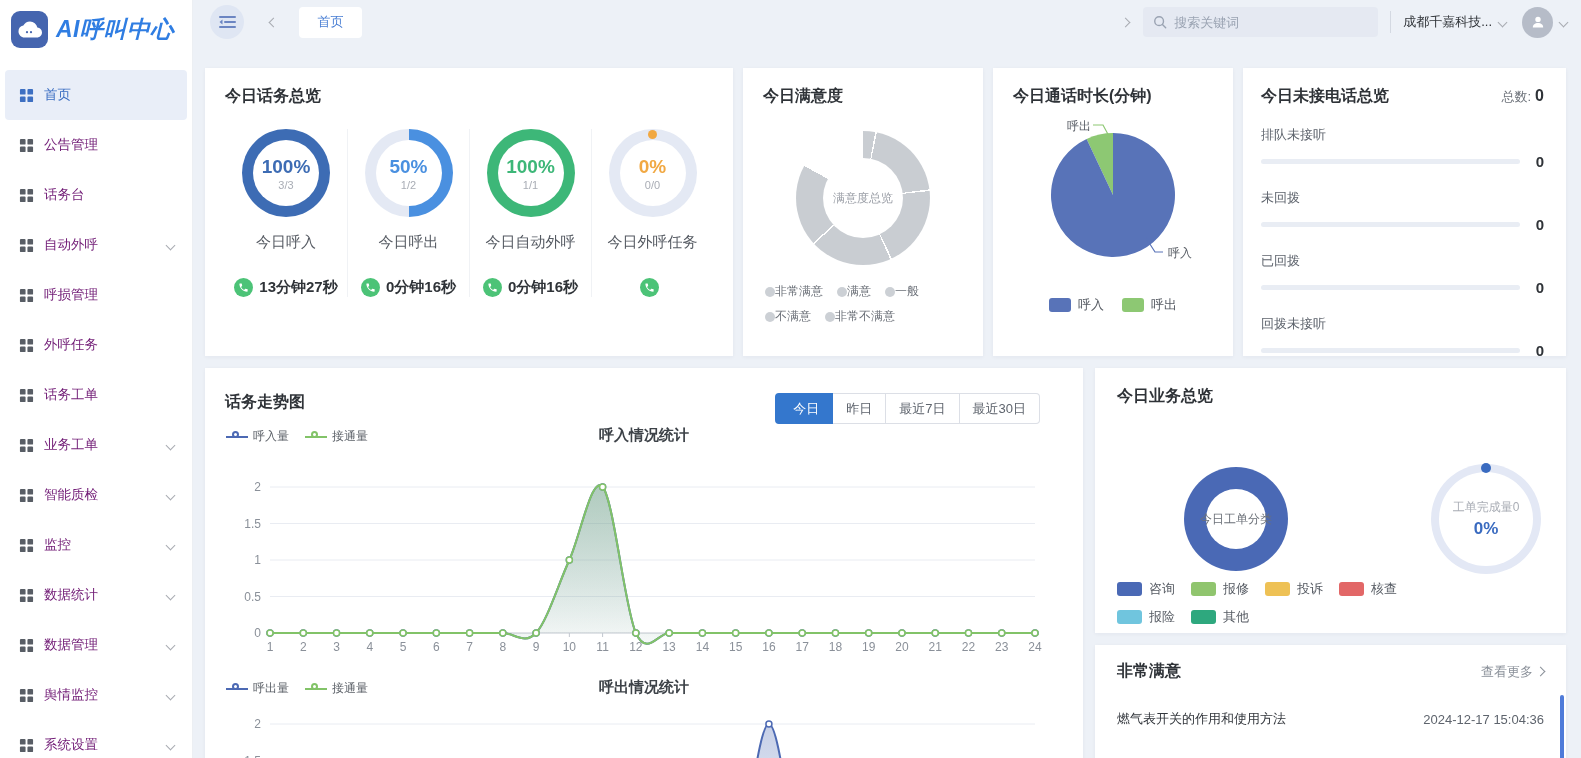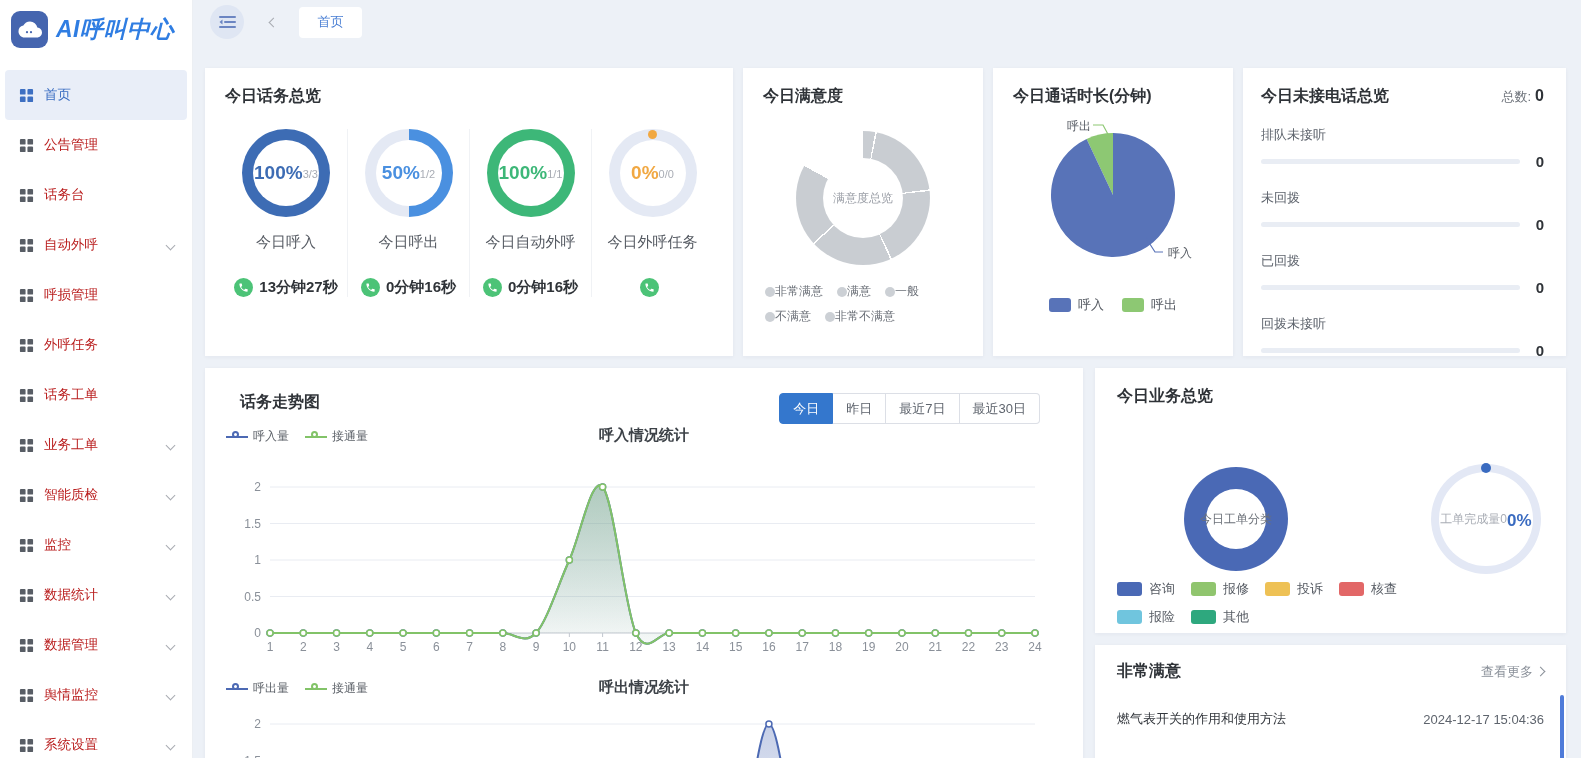--- a/index.html
+++ b/index.html
@@ -7,21 +7,21 @@
   body { font-family:"Liberation Sans","DejaVu Sans",sans-serif; background:#edf1f7; position:relative; color:#333; }
 
   
   .sidebar { position:absolute; left:0; top:0; width:193px; height:758px; background:#fff; border-right:1px solid #eceff3; z-index:5; }
   .logo-row { height:58px; display:flex; align-items:center; padding-left:11px; }
   .logo-box { width:37px; height:37px; background:#4565af; border-radius:9px; display:flex; align-items:center; justify-content:center; }
   .logo-text { margin-left:8px; font-size:23px; font-weight:800; font-style:italic; color:#2f7de2; letter-spacing:0.5px; white-space:nowrap; }
   .menu { margin-top:12px; }
   .side-item { position:relative; height:50px; display:flex; align-items:center; padding-left:19px; cursor:pointer; }
   .side-item .gicon { color:#585d65; display:inline-flex; }
-  .side-item .lbl { margin-left:10px; font-size:13.5px; color:#b91c1c; }
+  .side-item .lbl { margin-left:10px; font-size:13.5px; color:#701a75; }
   .side-item.active { background:#e9eef8; margin:0 5px; padding-left:14px; border-radius:4px; }
   .side-item.active .lbl { color:#3d6fc2; }
   .side-item.active .gicon { color:#3d6fc2; }
   .chev { display:inline-block; width:7px; height:7px; border-right:1.5px solid #a8abb2; border-bottom:1.5px solid #a8abb2; }
   .chev.down { transform:rotate(45deg); }
   .chev.left { transform:rotate(135deg); }
   .chev.right { transform:rotate(-45deg); }
   .side-item .chev { position:absolute; right:18px; top:22px; }
 
   
@@ -44,21 +44,21 @@
   .card-title { font-size:16px; font-weight:700; color:#2f3338; }
 
   #card-overview { left:205px; top:68px; width:528px; height:288px; padding:18px 20px 0 20px; }
   .stats-row { display:flex; margin-top:22px; }
   .stat-col { width:25%; display:flex; flex-direction:column; align-items:center; }
   .stat-col + .stat-col { border-left:1px solid #f0f2f5; }
   .ring { position:relative; border-radius:50%; }
   .ring .hole { position:absolute; background:#fff; border-radius:50%; }
   .donut88 { width:88px; height:88px; }
   .donut88 .hole { inset:11px; }
-  .ring .ctr { position:absolute; inset:0; display:flex; align-items:center; justify-content:center; z-index:2; }
+  .ring .ctr { position:absolute; inset:0; display:flex; flex-direction:column; align-items:center; justify-content:center; z-index:2; }
   .pct { font-size:19px; font-weight:800; }
   .ratio { font-size:11px; color:#a9adb5; margin-top:1px; }
   .stat-label { margin-top:16px; font-size:15px; color:#565b63; }
   .dur-row { margin-top:26px; display:flex; align-items:center; gap:6px; font-size:15px; font-weight:700; color:#2f3338; }
   .phone-badge { width:19px; height:19px; border-radius:50%; background:#4cc377; display:flex; align-items:center; justify-content:center; }
   .orange-dot { position:absolute; left:50%; top:1px; width:9px; height:9px; margin-left:-4.5px; border-radius:50%; z-index:3; }
 
   #card-satisfaction { left:743px; top:68px; width:240px; height:288px; padding:18px 20px 0 20px; }
   .sat-ring { width:134px; height:134px; margin:24px auto 0 auto; }
   .sat-ring .hole { inset:27px; }
@@ -78,24 +78,24 @@
   .missed-head { display:flex; justify-content:space-between; align-items:baseline; }
   .total-wrap { font-size:13px; color:#6b7078; }
   .total-val { font-size:16px; font-weight:800; color:#2f3338; margin-left:4px; }
   .m-row { margin-top:19px; }
   .m-label { font-size:13px; color:#5e646d; }
   .m-bar-row { display:flex; align-items:center; margin-top:9px; gap:10px; }
   .m-bar { flex:1; height:5px; border-radius:3px; background:#e9edf4; }
   .m-val { font-size:15px; font-weight:800; color:#2f3338; width:14px; text-align:right; }
 
   #card-trend { left:205px; top:368px; width:878px; height:620px; padding:0; }
-  .trend-head { position:absolute; left:35px; top:24px; }
+  .trend-head { position:absolute; left:20px; top:24px; }
   .tab-group { position:absolute; right:43px; top:25px; display:flex; cursor:pointer; }
   .tab-btn { height:31px; padding:0 13px; display:flex; align-items:center; font-size:13px; color:#5e646d; background:#fff; border:1px solid #dcdfe6; border-left:none; }
-  .tab-btn:first-child { border-left:1px solid #eab308; border-radius:4px 0 0 4px; }
+  .tab-btn:first-child { border-left:5px solid #eab308; border-radius:4px 0 0 4px; }
   .tab-btn:last-child { border-radius:0 4px 4px 0; }
   .tab-btn.active { background:#3477cd; border-color:#3477cd; color:#fff; }
   .chart-meta { position:absolute; left:21px; width:836px; height:20px; }
   .cm1 { top:60px; } .cm2 { top:312px; }
   .line-legend { position:absolute; left:0; top:0; display:flex; gap:16px; }
   .ll-item { display:flex; align-items:center; gap:5px; font-size:12px; color:#5a5f66; }
   .ll-glyph { position:relative; width:22px; height:2px; }
   .ll-glyph i { position:absolute; left:50%; top:50%; width:7px; height:7px; margin:-5.5px 0 0 -5.5px; border-radius:50%; border:2px solid; background:#fff; display:block; }
   .chart-title { position:absolute; left:0; right:0; top:-2px; text-align:center; font-size:15px; font-weight:700; color:#3d4248; }
   .chart-svg { position:absolute; left:0; }
@@ -309,20 +309,40 @@
   <div class="collapse-btn">
     <svg width="17" height="14" viewBox="0 0 17 14">
       <rect x="0" y="1" width="17" height="2" rx="1" fill="#6b85c2"></rect>
       <rect x="5" y="6" width="12" height="2" rx="1" fill="#6b85c2"></rect>
       <rect x="0" y="11" width="17" height="2" rx="1" fill="#6b85c2"></rect>
       <path d="M3.5 4.5 L0.5 7 L3.5 9.5 Z" fill="#6b85c2"></path>
     </svg>
   </div>
   <span class="chev left hdr-chev"></span>
   <div class="crumb-tab">首页</div>
+  <div class="hdr-right">
+    <span class="chev right hdr-chev"></span>
+    <div class="search-box">
+      <svg width="14" height="14" viewBox="0 0 16 16">
+        <circle cx="7" cy="7" r="5" fill="none" stroke="#9aa3b2" stroke-width="1.6"></circle>
+        <line x1="10.8" y1="10.8" x2="14.5" y2="14.5" stroke="#9aa3b2" stroke-width="1.6" stroke-linecap="round"></line>
+      </svg>
+      <input type="text" placeholder="搜索关键词" style="">
+    </div>
+    <div class="vdiv"></div>
+    <span class="company">成都千嘉科技...</span>
+    <span class="chev down caret"></span>
+    <div class="avatar">
+      <svg width="16" height="16" viewBox="0 0 16 16">
+        <circle cx="8" cy="5.4" r="2.7" fill="#ffffff"></circle>
+        <path d="M2.8 13.5c0-2.7 2.3-4.4 5.2-4.4s5.2 1.7 5.2 4.4z" fill="#ffffff"></path>
+      </svg>
+    </div>
+    <span class="chev down caret last-caret"></span>
+  </div>
 </div>
 
 <div class="card" id="card-overview">
   <div class="card-title">今日话务总览</div>
   <div class="stats-row">
       <div class="stat-col">
         <div class="ring donut88" id="donut0" style="background: conic-gradient(rgb(61, 108, 180) 0deg, rgb(61, 108, 180) 100%, rgb(228, 233, 244) 0deg);">
 
        <div class="hole"></div>
        <div class="ctr">

